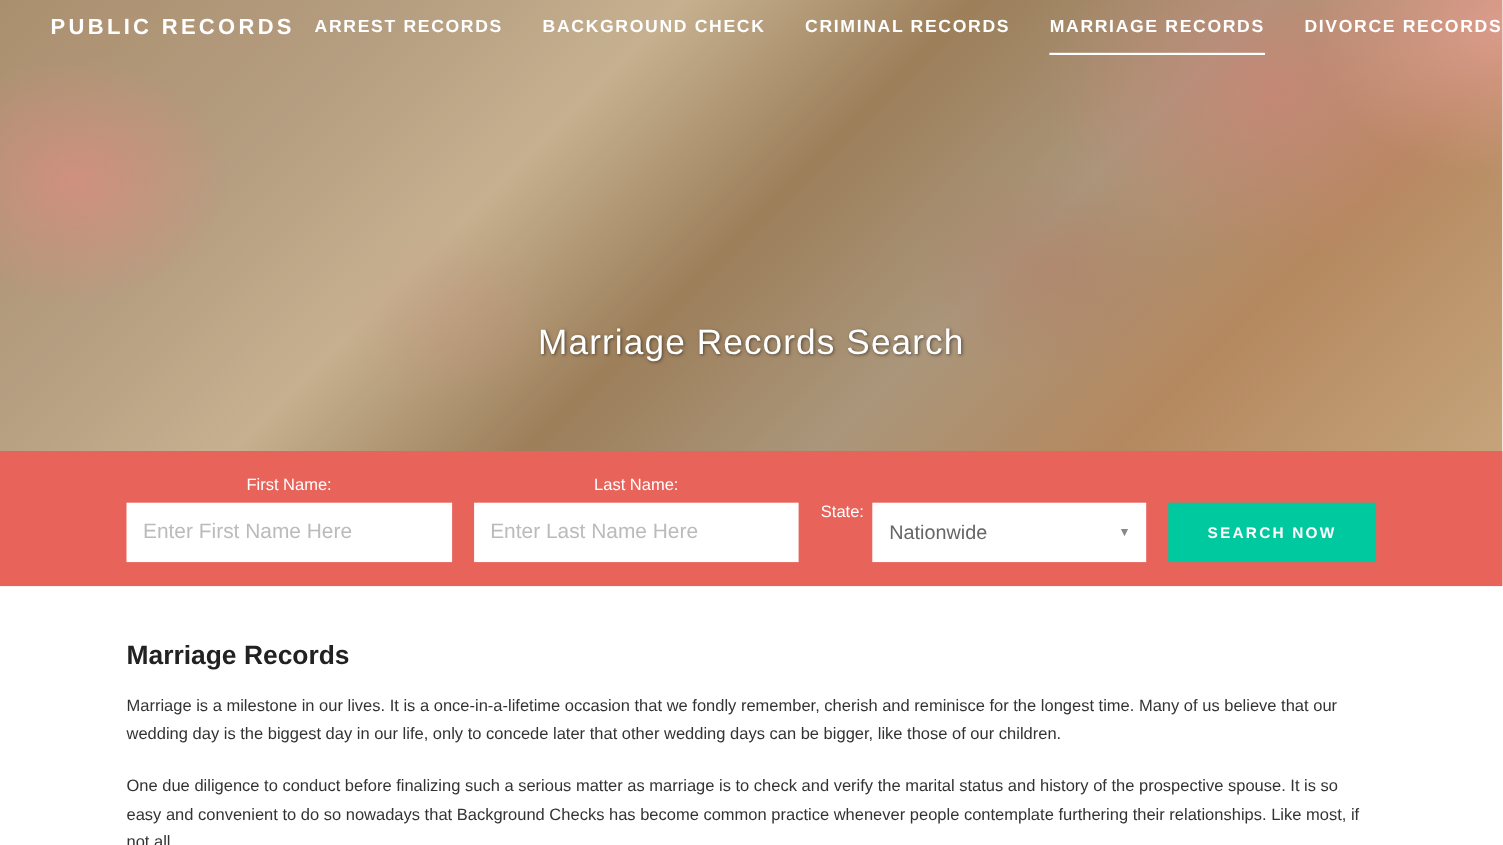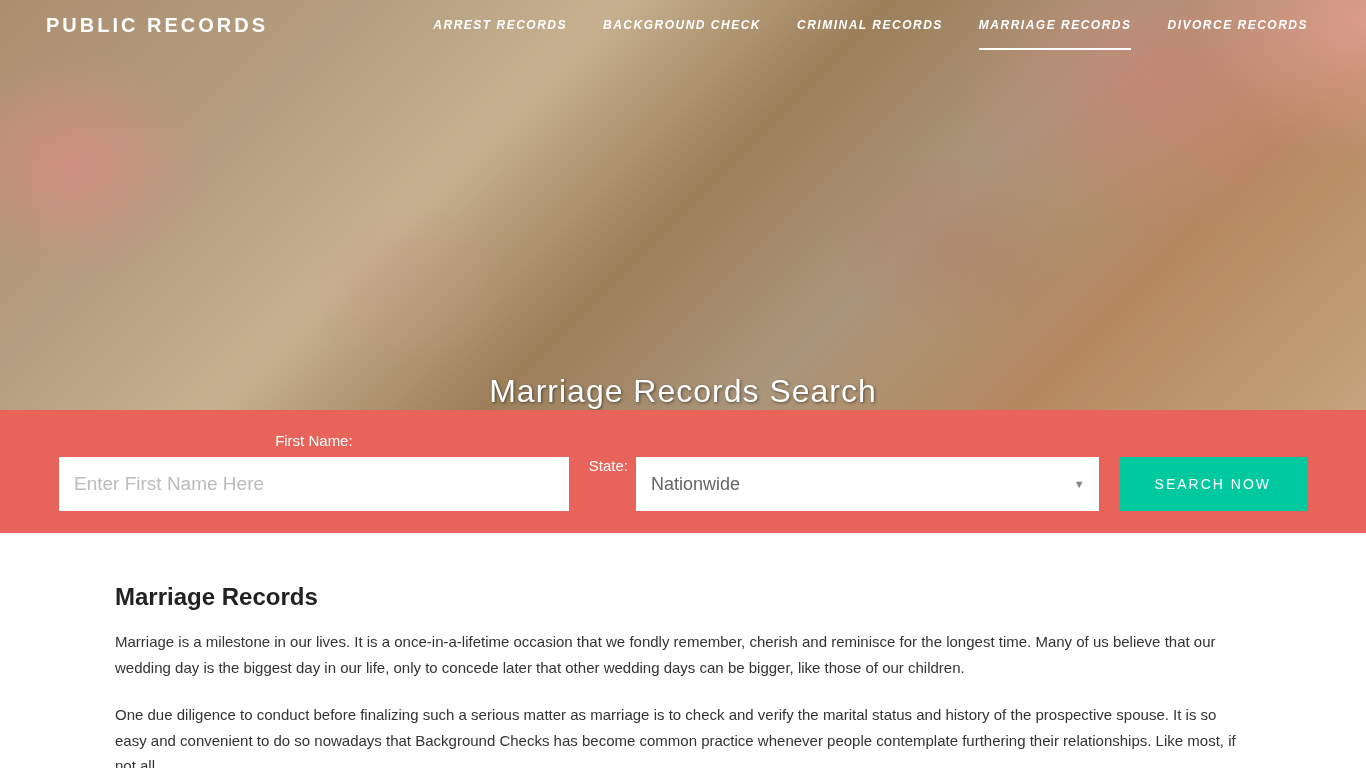--- a/index.html
+++ b/index.html
@@ -37,33 +37,32 @@
       text-transform: uppercase;
       white-space: nowrap;
     }
     nav {
       display: flex;
       align-items: center;
       gap: 0;
     }
     .nav-item {
       color: #fff;
-      font-size: 12px;
+      font-size: 16px;
       font-weight: 600;
       letter-spacing: 1.5px;
       text-transform: uppercase;
       padding: 0 18px;
       cursor: pointer;
       text-decoration: none;
       height: 50px;
       display: flex;
       align-items: center;
       position: relative;
       white-space: nowrap;
-      font-style: italic;
     }
     .nav-item.active {
       color: #fff;
     }
     .nav-item.active::after {
       content: '';
       position: absolute;
       bottom: 0;
       left: 18px;
       right: 18px;
@@ -81,20 +80,21 @@
     .hero-bg {
       width: 100%;
       height: 100%;
       background: 
         linear-gradient(rgba(0,0,0,0.15), rgba(0,0,0,0.15)),
         
         linear-gradient(135deg, #c8a882 0%, #d4b896 20%, #e8cfa8 35%, #b8956a 50%, #c8b090 65%, #d4a070 80%, #e8c090 100%);
       display: flex;
       align-items: flex-end;
       justify-content: center;
+      padding-bottom: 80px;
     }
     
     .hero-bg::before {
       content: '';
       position: absolute;
       top: 0; left: 0; right: 0; bottom: 0;
       background:
         radial-gradient(ellipse 200px 160px at 5% 40%, rgba(220, 140, 130, 0.7) 0%, transparent 70%),
         radial-gradient(ellipse 250px 200px at 100% 5%, rgba(230, 160, 150, 0.8) 0%, transparent 70%),
         radial-gradient(ellipse 300px 220px at 85% 20%, rgba(210, 130, 120, 0.6) 0%, transparent 70%),
@@ -107,21 +107,21 @@
       font-weight: 400;
       letter-spacing: 1px;
       text-shadow: 1px 1px 3px rgba(0,0,0,0.5);
       position: relative;
       z-index: 1;
     }
 
     
     .search-section {
       background: #e8635a;
-      padding: 22px 59px;
+      padding: 22px 115px;
       display: flex;
       align-items: flex-end;
       gap: 20px;
     }
     .search-field {
       display: flex;
       flex-direction: column;
       gap: 8px;
       flex: 1;
     }
@@ -185,21 +185,21 @@
       font-size: 11px;
       color: #888;
       pointer-events: none;
     }
     .search-btn {
       height: 54px;
       padding: 0 36px;
       background: #00c9a0;
       color: #fff;
       font-size: 14px;
-      font-weight: 400;
+      font-weight: 700;
       letter-spacing: 2px;
       text-transform: uppercase;
       border: none;
       cursor: pointer;
       white-space: nowrap;
       flex-shrink: 0;
       margin-top: 20px;
     }
 
     
@@ -239,20 +239,24 @@
   <div class="hero-bg">
     <h1 class="hero-title">Marriage Records Search</h1>
   </div>
 </div>
 
 <div class="search-section">
   <div class="search-field">
     <label>First Name:</label>
     <input type="text" placeholder="Enter First Name Here" style="">
   </div>
+  <div class="search-field">
+    <label>Last Name:</label>
+    <input type="text" placeholder="Enter Last Name Here" style="">
+  </div>
   <div class="state-field">
     <label>State:</label>
     <div class="state-select-wrapper">
       <select>
         
       <option value="Nationwide">Nationwide</option><option value="Alabama">Alabama</option><option value="Alaska">Alaska</option><option value="Arizona">Arizona</option><option value="Arkansas">Arkansas</option><option value="California">California</option><option value="Colorado">Colorado</option><option value="Connecticut">Connecticut</option><option value="Delaware">Delaware</option><option value="Florida">Florida</option><option value="Georgia">Georgia</option><option value="Hawaii">Hawaii</option><option value="Idaho">Idaho</option><option value="Illinois">Illinois</option><option value="Indiana">Indiana</option><option value="Iowa">Iowa</option><option value="Kansas">Kansas</option><option value="Kentucky">Kentucky</option><option value="Louisiana">Louisiana</option><option value="Maine">Maine</option><option value="Maryland">Maryland</option><option value="Massachusetts">Massachusetts</option><option value="Michigan">Michigan</option><option value="Minnesota">Minnesota</option><option value="Mississippi">Mississippi</option><option value="Missouri">Missouri</option><option value="Montana">Montana</option><option value="Nebraska">Nebraska</option><option value="Nevada">Nevada</option><option value="New Hampshire">New Hampshire</option><option value="New Jersey">New Jersey</option><option value="New Mexico">New Mexico</option><option value="New York">New York</option><option value="North Carolina">North Carolina</option><option value="North Dakota">North Dakota</option><option value="Ohio">Ohio</option><option value="Oklahoma">Oklahoma</option><option value="Oregon">Oregon</option><option value="Pennsylvania">Pennsylvania</option><option value="Rhode Island">Rhode Island</option><option value="South Carolina">South Carolina</option><option value="South Dakota">South Dakota</option><option value="Tennessee">Tennessee</option><option value="Texas">Texas</option><option value="Utah">Utah</option><option value="Vermont">Vermont</option><option value="Virginia">Virginia</option><option value="Washington">Washington</option><option value="West Virginia">West Virginia</option><option value="Wisconsin">Wisconsin</option><option value="Wyoming">Wyoming</option></select>
     </div>
   </div>
   <button class="search-btn">SEARCH NOW</button>
 </div>

